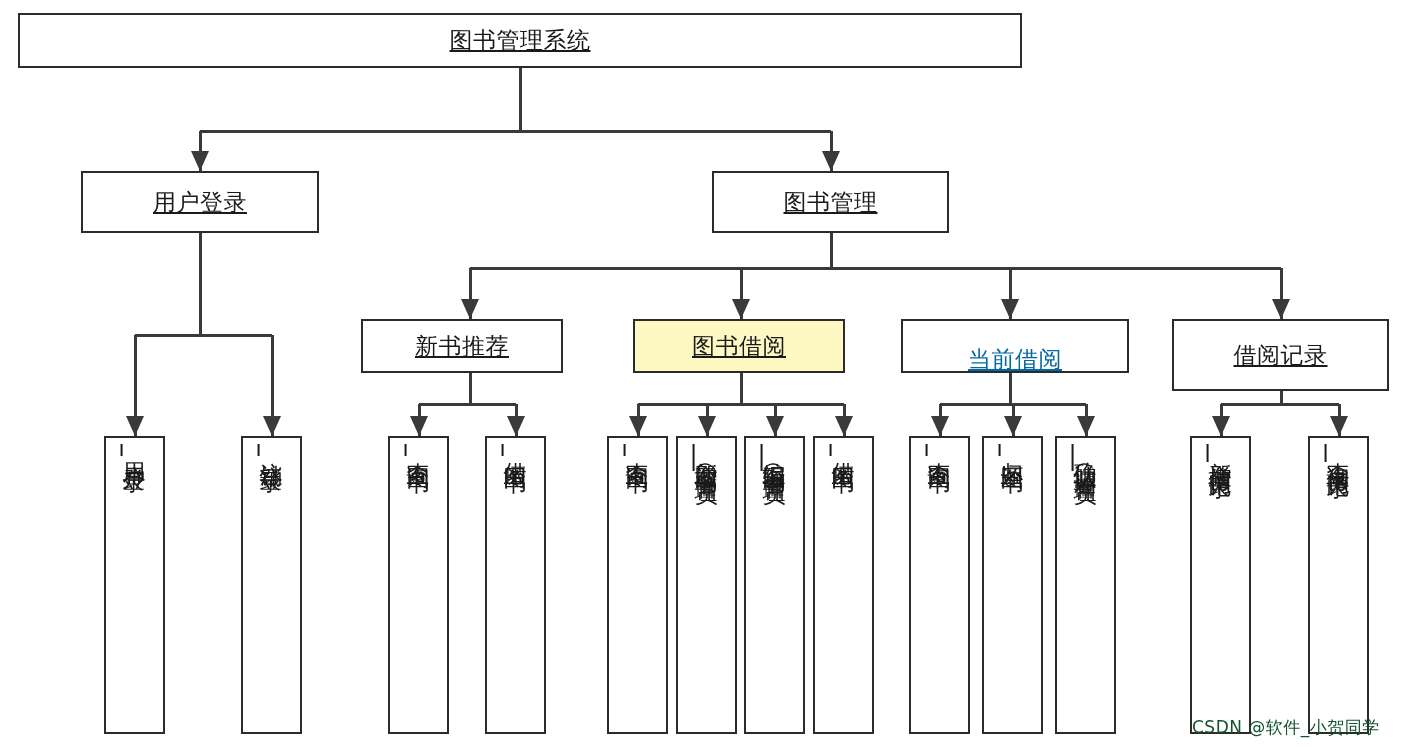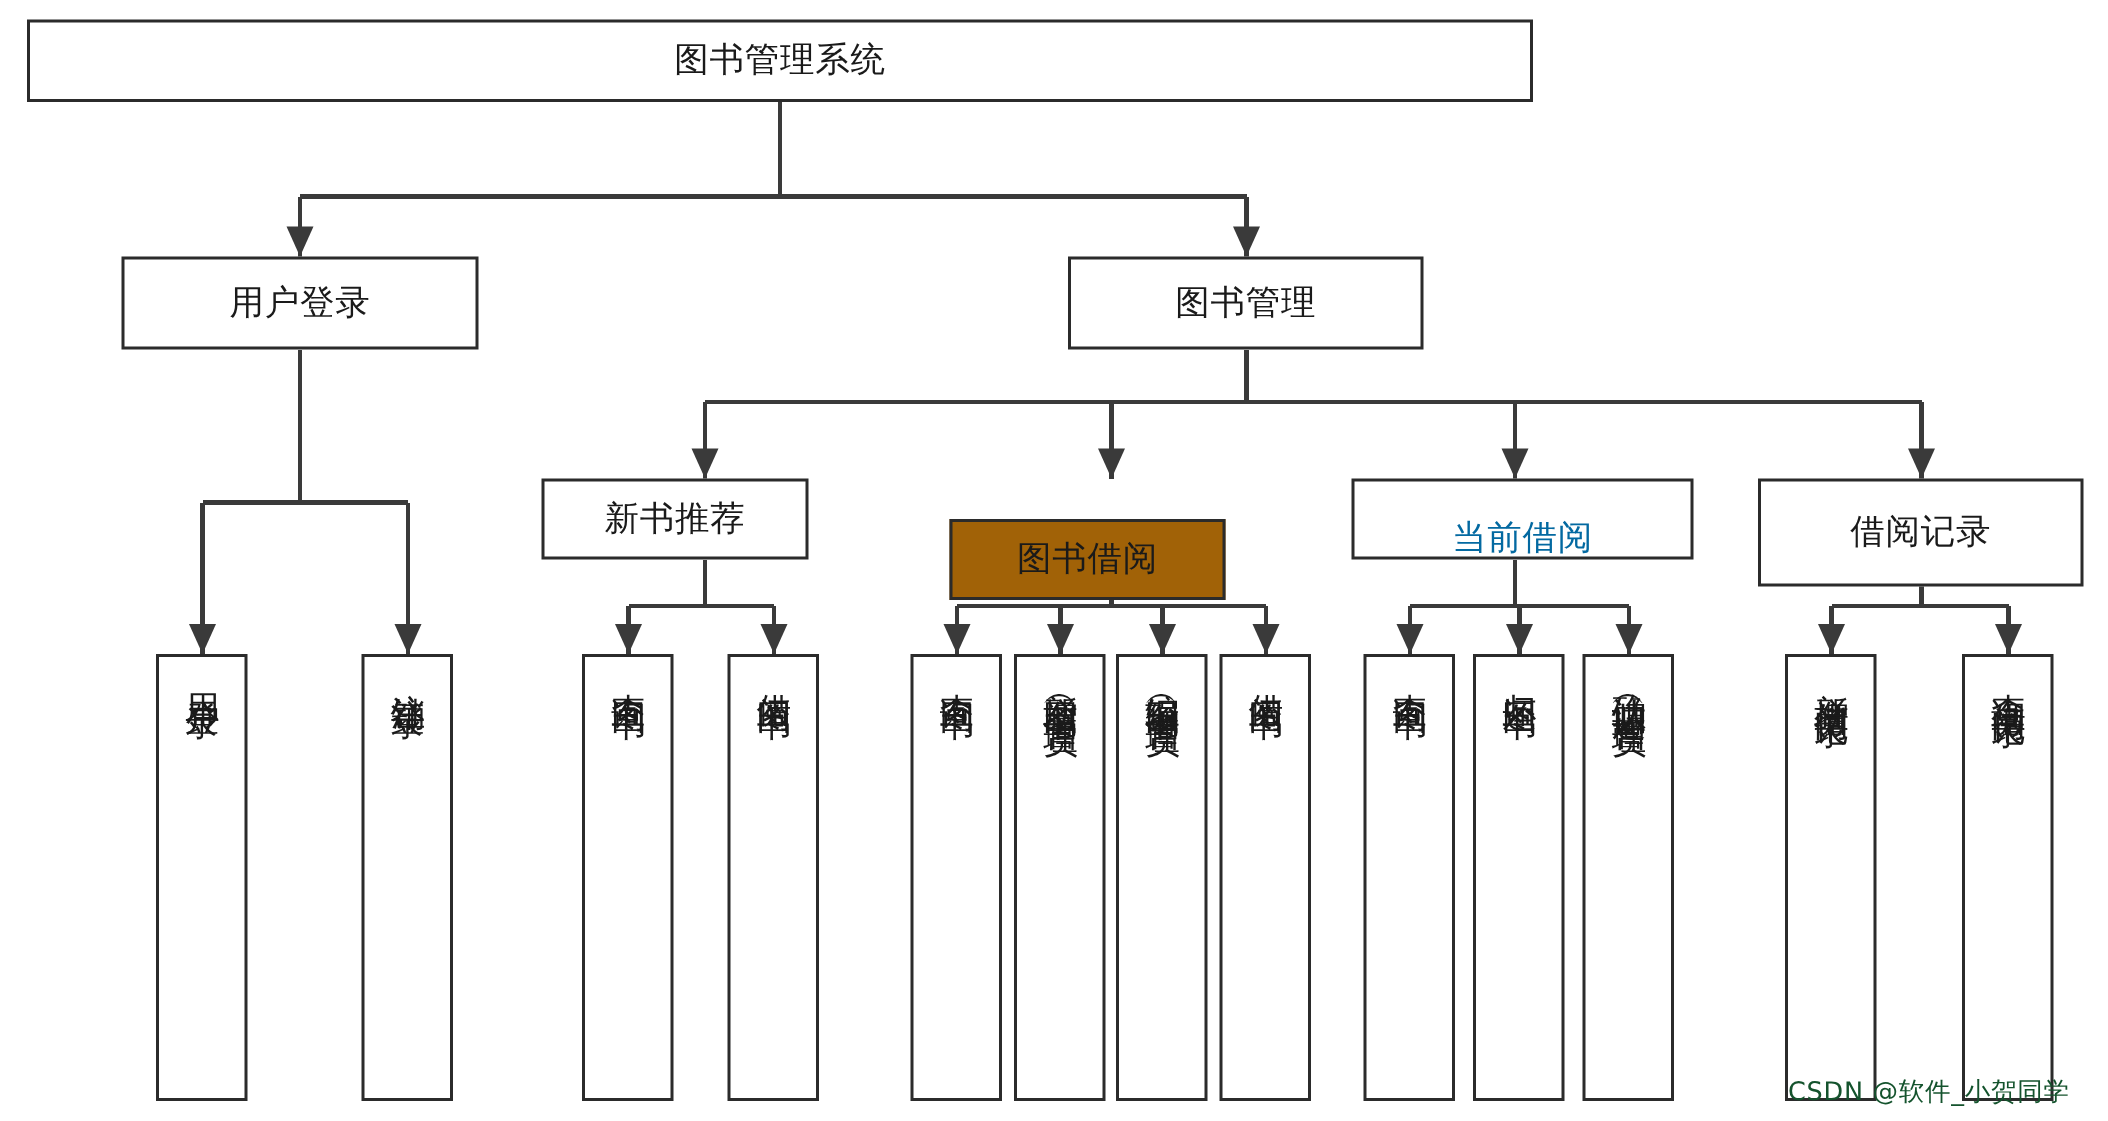--- a/index.html
+++ b/index.html
@@ -31,20 +31,21 @@
     border: 2px solid #2b2b2b;
     display: flex;
     align-items: center;
     justify-content: center;
     color: #1a1a1a;
   }
   .node-label {
     display: block;
     line-height: 1.05;
     letter-spacing: 0.5px;
+    text-decoration: underline;
   }
   .node.horizontal .node-label {
     writing-mode: horizontal-tb;
     font-size: 23px;
     white-space: nowrap;
   }
   .node.vertical {
     align-items: flex-start;
     padding-top: 6px;
   }
@@ -123,24 +124,24 @@
   <div id="nodes-layer">
       <div class="node horizontal" style="left: 18px; top: 13px; width: 1004px; height: 55px; border-color: rgb(43, 43, 43); background: rgb(255, 255, 255); color: rgb(26, 26, 26);">
         <span class="node-label">图书管理系统</span>
       </div>
       <div class="node horizontal" style="left: 81px; top: 171px; width: 238px; height: 62px; border-color: rgb(43, 43, 43); background: rgb(255, 255, 255); color: rgb(26, 26, 26);">
         <span class="node-label">用户登录</span>
       </div>
       <div class="node horizontal" style="left: 712px; top: 171px; width: 237px; height: 62px; border-color: rgb(43, 43, 43); background: rgb(255, 255, 255); color: rgb(26, 26, 26);">
         <span class="node-label">图书管理</span>
       </div>
-      <div class="node horizontal" style="left: 361px; top: 319px; width: 178px; height: 54px; border-color: rgb(43, 43, 43); background: rgb(255, 255, 255); color: rgb(26, 26, 26);">
+      <div class="node horizontal" style="left: 361px; top: 319px; width: 202px; height: 54px; border-color: rgb(43, 43, 43); background: rgb(255, 255, 255); color: rgb(26, 26, 26);">
         <span class="node-label">新书推荐</span>
       </div>
-      <div class="node horizontal" style="left: 633px; top: 319px; width: 184px; height: 54px; border-color: rgb(43, 43, 43); background: #a16207; color: rgb(26, 26, 26); margin-top: 27px;">
+      <div class="node horizontal" style="left: 633px; top: 319px; width: 212px; height: 54px; border-color: rgb(43, 43, 43); background: #fef9c3; color: rgb(26, 26, 26);">
         <span class="node-label">图书借阅</span>
       </div>
       <div class="node horizontal" style="left: 901px; top: 319px; width: 228px; height: 54px; border-color: rgb(43, 43, 43); background: rgb(255, 255, 255); color: #0369a1; align-items: flex-end;">
         <span class="node-label">当前借阅</span>
       </div>
       <div class="node horizontal" style="left: 1172px; top: 319px; width: 217px; height: 72px; border-color: rgb(43, 43, 43); background: rgb(255, 255, 255); color: rgb(26, 26, 26);">
         <span class="node-label">借阅记录</span>
       </div>
       <div class="node vertical" style="left: 104px; top: 436px; width: 61px; height: 298px; border-color: rgb(43, 43, 43); background: rgb(255, 255, 255); color: rgb(26, 26, 26);">
         <span class="node-label">用户登录</span>

